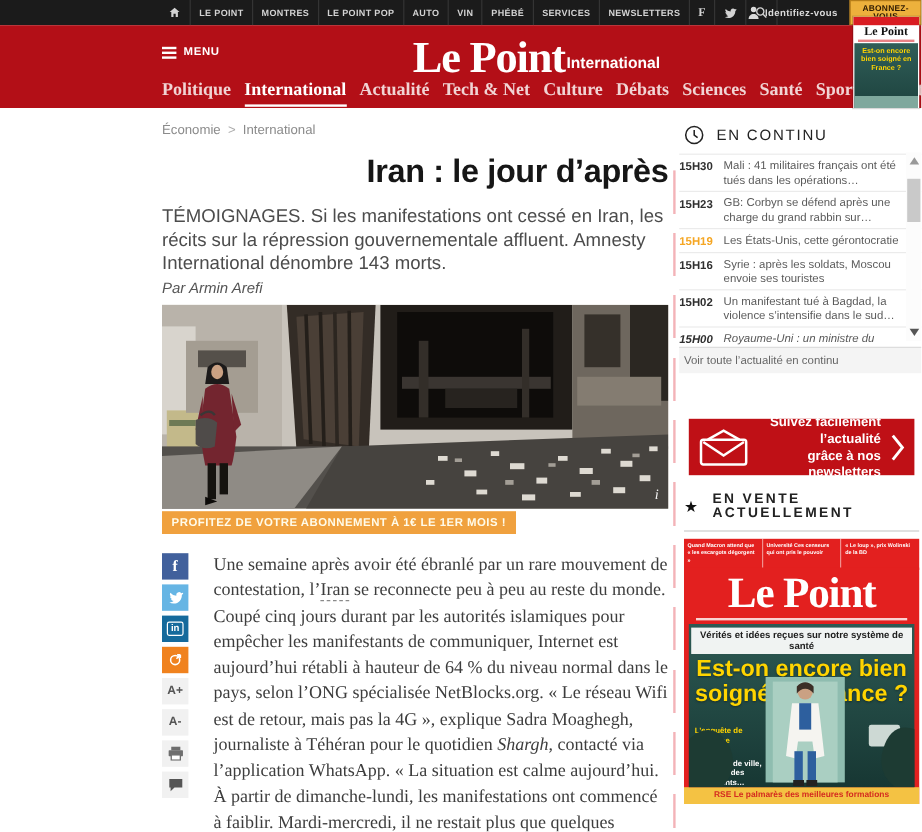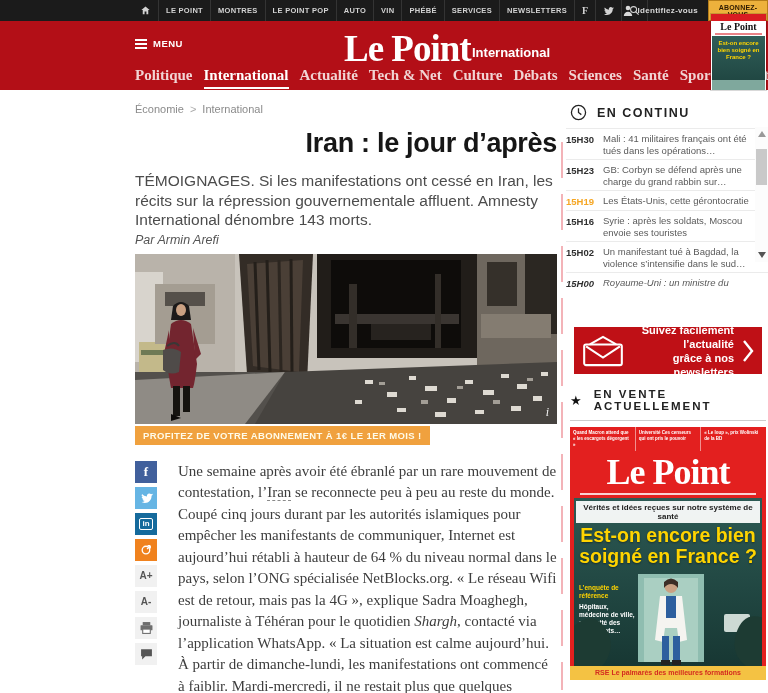--- a/index.html
+++ b/index.html
@@ -83,21 +83,21 @@
 
   
   .pinkline { position:absolute; left:561px; top:142px; width:2px; height:548px;
               background:repeating-linear-gradient(#f3b3b8 0 36px, transparent 36px 52px); }
 
   
   .sidebar { position:absolute; left:566px; top:90px; width:202px; }
 
   .continu { margin-top:10px; position:relative; }
   .ct-head { display:flex; align-items:center; gap:10px; padding:4px 0 7px 4px; }
-  .ct-title { font-size:12.5px; font-weight:bold; letter-spacing:1.5px; color:#222; }
+  .ct-title { font-size:12.5px; font-weight:normal; letter-spacing:1.5px; color:#222; }
   .ct-row { display:flex; border-top:1px solid #ebebeb; padding:4px 16px 4px 0; overflow:hidden; cursor:pointer; }
   .ct-time { width:37px; flex:none; font-size:9.5px; font-weight:bold; color:#2f2f2f; padding-top:1px; }
   .ct-row.hl .ct-time { color:#f5a623; }
   .ct-txt { font-size:9.5px; line-height:12px; color:#5a5a5a; }
   .ct-r1,.ct-r2,.ct-r4,.ct-r5 { height:31px; }
   .ct-r3 { height:20px; }
   .ct-r6 { height:17px;font-style:italic; }
   .ct-foot { border-top:1px solid #ddd; background:#f4f4f4; font-size:9.5px; color:#666;
              padding:5px 4px; cursor:pointer; }
   .ct-scroll { position:absolute; right:0; top:27px; bottom:27px; width:13px; background:#fcfcfc; }
@@ -118,21 +118,21 @@
   .vh-title { font-size:11.5px; font-weight:bold; letter-spacing:2px; color:#222; }
 
   .cover { margin:6px 2px 0 4px; background:#e3201f; cursor:pointer; }
   .cv-teasers { display:flex; height:26px; border-bottom:2px solid #e3201f; }
   .cv-teaser { flex:1; padding:3px 3px; color:#fff; font-size:4.5px; font-weight:bold; line-height:6px;
                border-left:1px solid rgba(255,255,255,.5); }
   .cv-teaser:first-child { border-left:none; }
   .cv-logo { color:#fff; font-family:"Liberation Serif",serif; font-weight:bold; font-size:36px;
              text-align:center; line-height:38px; letter-spacing:-1px; }
   .cv-microline { height:2px; margin:2px 10px 3px; background:rgba(255,255,255,.8); }
-  .cv-img { position:relative; margin:0 4px; height:168px; background:linear-gradient(#2d5a54,#173733); overflow:hidden; }
+  .cv-img { position:relative; margin:0 4px; height:136px; background:linear-gradient(#2d5a54,#173733); overflow:hidden; }
   .cv-kicker { margin:3px 2px 0; background:rgba(255,255,255,.93); color:#1d1d1d; font-size:8px;
                font-weight:bold; text-align:center; padding:2px 2px; }
   .cv-headline { margin-top:2px; color:#ffd400; font-size:19.5px; line-height:21px; font-weight:bold;
                  text-align:center; text-shadow:0 1px 2px rgba(0,0,0,.4); }
   .cv-note { position:absolute; left:5px; top:86px; width:58px; }
   .cv-note-t { color:#ffd400; font-size:6.5px; font-weight:bold; line-height:8px; }
   .cv-note-b { color:#fff; font-size:6.5px; font-weight:bold; line-height:8px; margin-top:3px; }
   .cv-doc { position:absolute; left:0; bottom:0; }
   .cv-rse { margin:0; background:#f4c243; color:#d42b20; font-size:7px; font-weight:bold;
             text-align:center; height:14px; line-height:14px; }
@@ -373,20 +373,21 @@
         <span class="ct-txt">Syrie : après les soldats, Moscou envoie ses touristes</span>
       </div>
       <div class="ct-row ct-r5">
         <span class="ct-time">15H02</span>
         <span class="ct-txt">Un manifestant tué à Bagdad, la violence s’intensifie dans le sud…</span>
       </div>
       <div class="ct-row ct-r6">
         <span class="ct-time">15H00</span>
         <span class="ct-txt">Royaume-Uni : un ministre du</span>
       </div>
+      <div class="ct-foot">Voir toute l’actualité en continu</div>
       <div class="ct-scroll">
         <span class="ct-up"></span>
         <span class="ct-thumb"></span>
         <span class="ct-down"></span>
       </div>
     </section>
 
     <section class="newsbox">
       <svg width="42" height="32" viewBox="0 0 44 34">
         <rect x="2" y="10" width="40" height="22" rx="2" fill="none" stroke="#fff" stroke-width="2.2"></rect>

